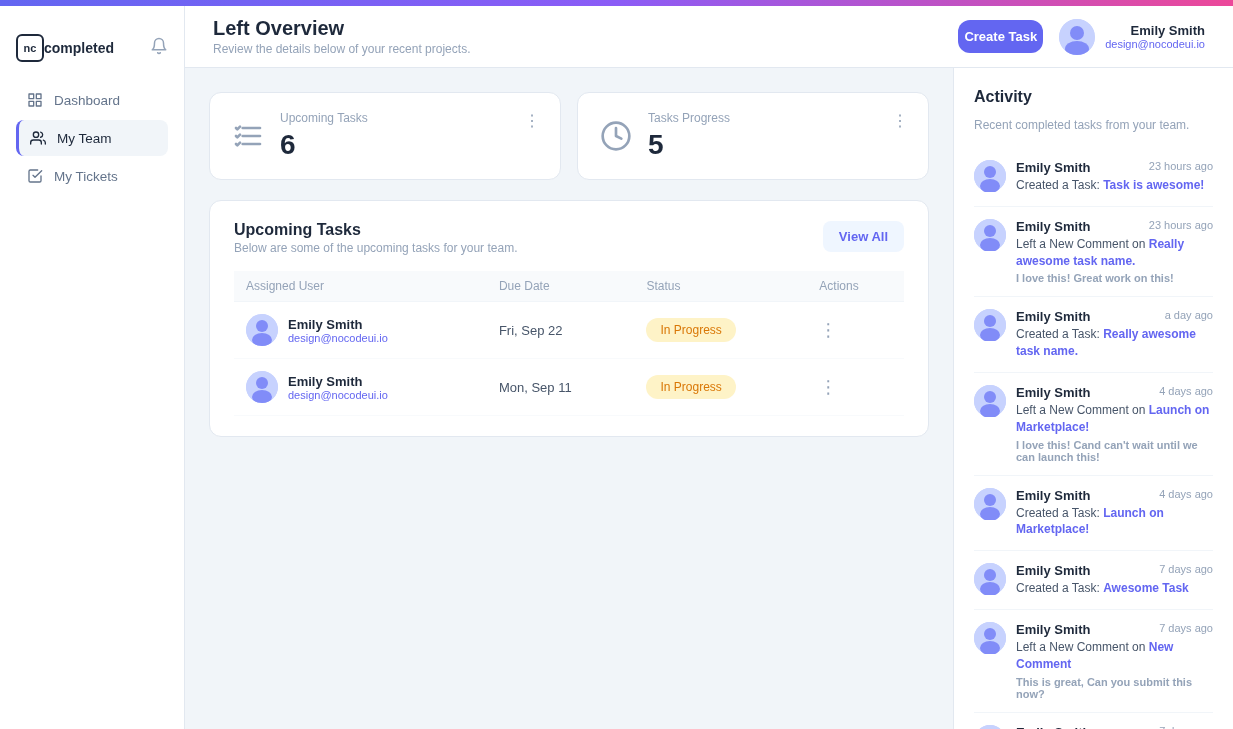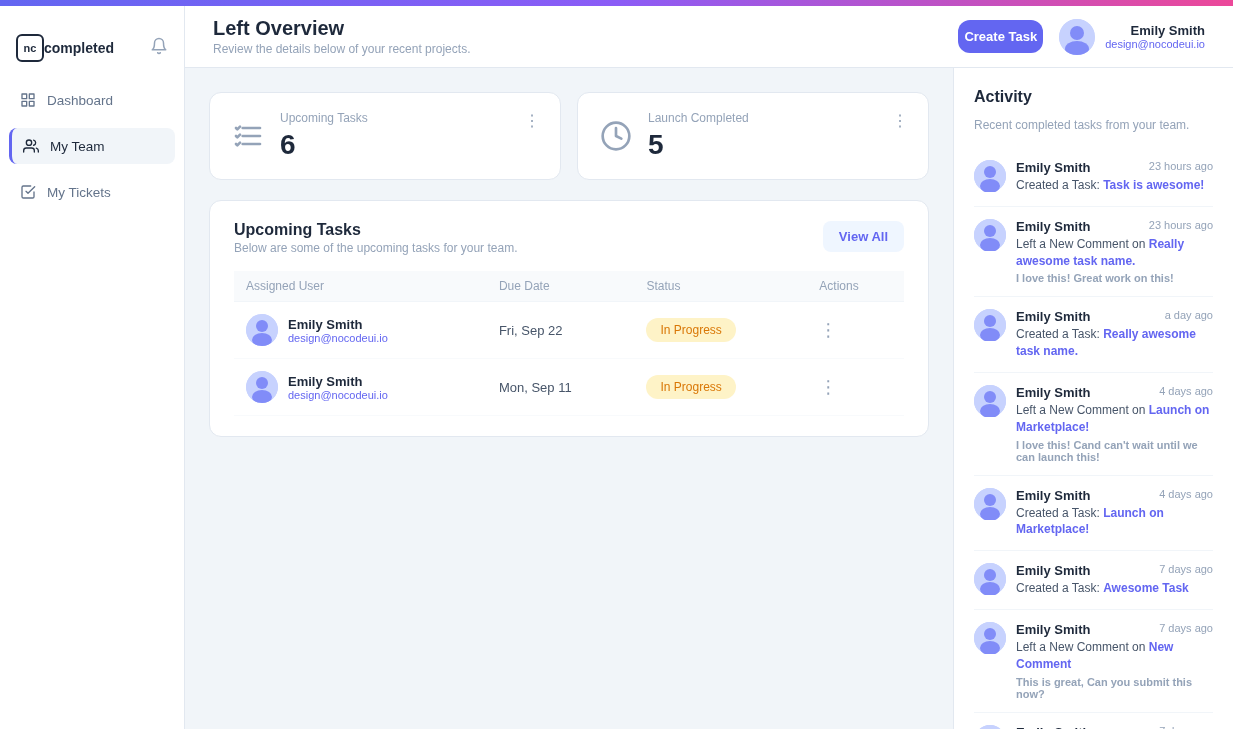--- a/index.html
+++ b/index.html
@@ -2,21 +2,21 @@
 <html><head>
   <meta charset="utf-8">
   <style>
     * { margin: 0; padding: 0; box-sizing: border-box; }
     body { font-family: -apple-system, BlinkMacSystemFont, 'Segoe UI', sans-serif; background: #f1f5f9; width: 1233px; height: 729px; overflow: hidden; display: flex; flex-direction: column; }
 
     .top-bar { height: 6px; background: linear-gradient(90deg, #6366f1, #8b5cf6, #ec4899); }
     .sidebar-logo { display: flex; align-items: center; gap: 0; padding: 8px 16px 20px; }
     .sidebar-logo-icon { width: 28px; height: 28px; border: 2px solid #1e293b; border-radius: 6px; display: flex; align-items: center; justify-content: center; font-weight: 900; font-size: 11px; color: #1e293b; }
     .sidebar-logo-text { font-weight: 700; font-size: 14px; color: #1e293b; }
-    .sidebar-nav { display: flex; flex-direction: column; gap: 10px; padding: 0 9px; }
+    .sidebar-nav { display: flex; flex-direction: column; gap: 2px; padding: 0 16px; }
     .sidebar-item { display: flex; align-items: center; gap: 10px; padding: 9px 10px; border-radius: 8px; cursor: pointer; font-size: 13.5px; color: #64748b; font-weight: 500; }
     .sidebar-item.active { background: #f1f5f9; color: #1e293b; border-left: 3px solid #6366f1; }
     .sidebar-item-icon { width: 18px; height: 18px; display: flex; align-items: center; justify-content: center; flex-shrink: 0; }
 
     
     .header { background: #fff; border-bottom: 1px solid #e2e8f0; padding: 0 28px; height: 62px; display: flex; align-items: center; justify-content: space-between; }
     .header-left h1 { font-size: 20px; font-weight: 700; color: #1e293b; }
     .header-left p { font-size: 12px; color: #94a3b8; margin-top: 2px; }
     .header-right { display: flex; align-items: center; gap: 16px; }
     .create-task-btn { background: #6366f1; color: #fff; border: none; border-radius: 12px; padding: 9px 6px; font-size: 13px; font-weight: 600; cursor: pointer; }
@@ -182,21 +182,21 @@
             </div>
             <div class="stat-card">
               <div class="stat-card-left">
                 <div class="stat-icon">
                   <svg width="32" height="32" viewBox="0 0 24 24" fill="none" stroke="#94a3b8" stroke-width="2" stroke-linecap="round" stroke-linejoin="round">
                     <circle cx="12" cy="12" r="10"></circle>
                       <polyline points="12 6 12 12 16 14"></polyline>
                   </svg>
                 </div>
                 <div class="stat-info">
-                  <div class="stat-label">Launch Completed</div>
+                  <div class="stat-label">Tasks Progress</div>
                   <div class="stat-value">5</div>
                 </div>
               </div>
               <div class="stat-menu">⋮</div>
             </div>
           </div>
 
           <div class="tasks-card">
             <div class="tasks-header">
               <div>

